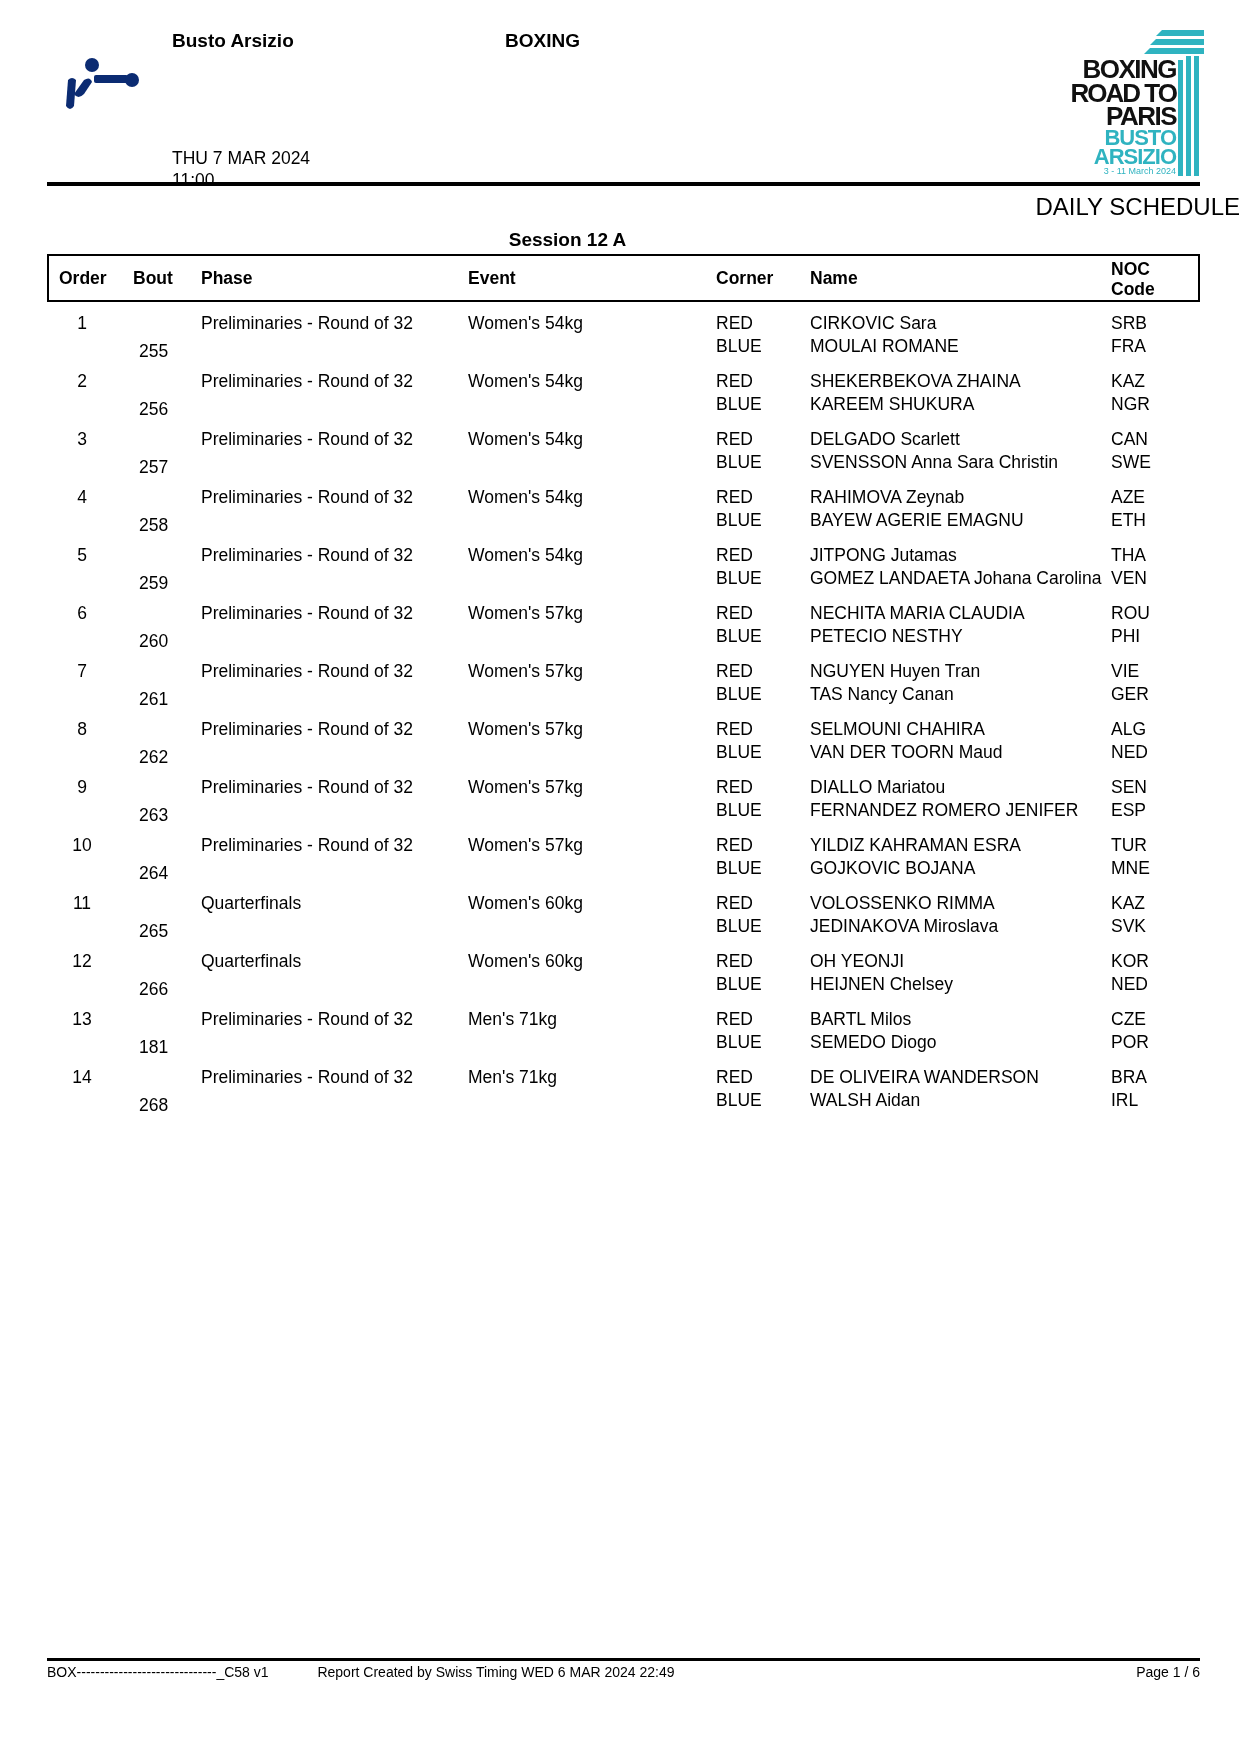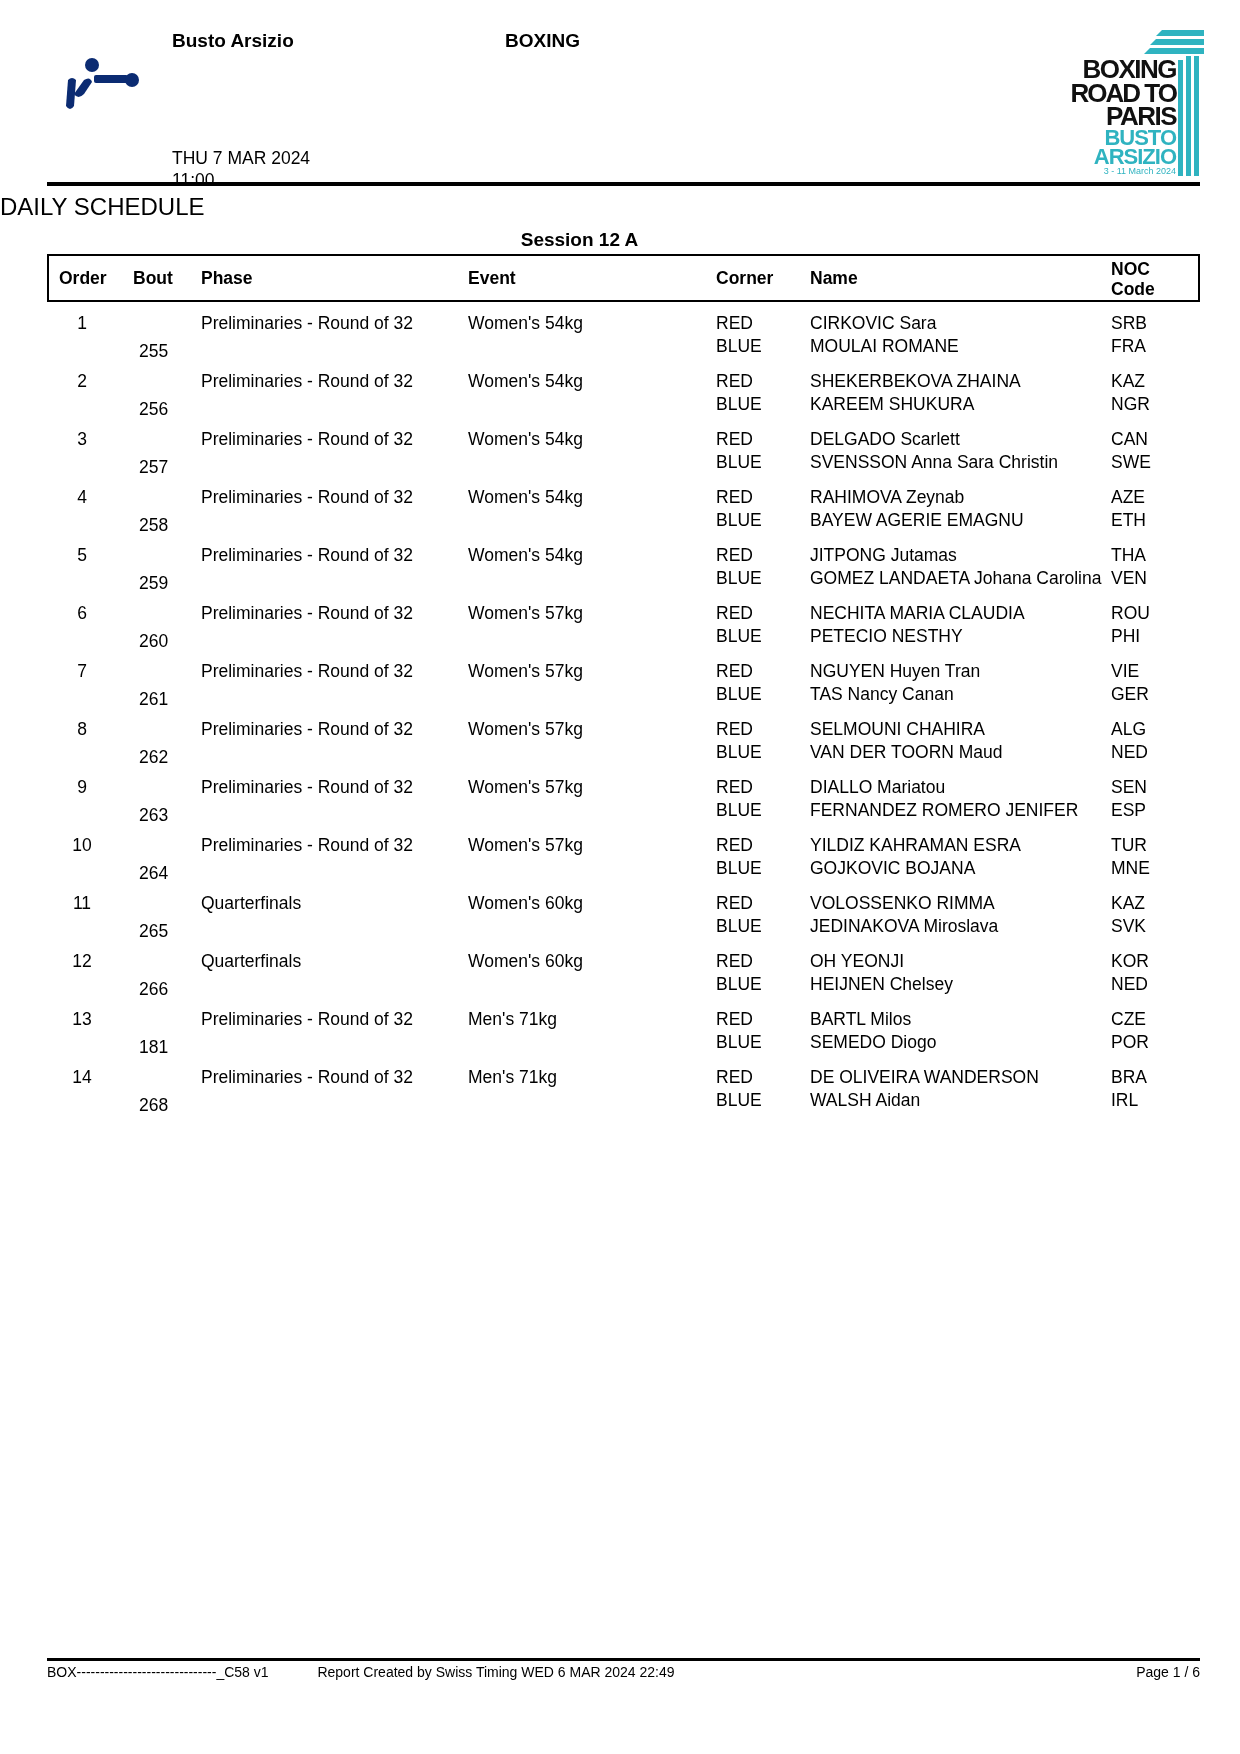--- a/index.html
+++ b/index.html
@@ -4,22 +4,22 @@
 <style>
   html, body { margin: 0; padding: 0; background: #ffffff; }
   body { width: 1240px; height: 1754px; position: relative; font-family: "Liberation Sans", sans-serif; color: #000; overflow: hidden; }
   .abs { position: absolute; }
   .venue { left: 172px; top: 30px; font-size: 19px; font-weight: bold; }
   .sport { left: 505px; top: 30px; font-size: 19px; font-weight: bold; }
   .date { left: 172px; top: 127px; font-size: 17.5px; line-height: 22px; margin-top: 20px; }
   .pictogram { left: 64px; top: 58px; width: 96px; height: 56px; }
   .event-logo { left: 1044px; top: 30px; width: 160px; height: 146px; }
   .topline { left: 47px; top: 182px; width: 1153px; height: 4px; background: #000; }
-  .title { left: 0; width: 1240px; top: 193px; text-align: left; font-size: 24px; }
-  .subtitle { left: 16px; width: 1127px; top: 229px; text-align: center; font-size: 19px; font-weight: bold; }
+  .title { left: 0; width: 1240px; top: 193px; text-align: right; font-size: 24px; }
+  .subtitle { left: 4px; width: 1127px; top: 229px; text-align: center; font-size: 19px; font-weight: bold; }
   .thead { left: 47px; top: 254px; width: 1149px; height: 44px; border: 2px solid #000; box-sizing: content-box; }
   .th { position: absolute; font-size: 17.5px; font-weight: bold; top: 12px; }
   .th.noc { top: 3px; line-height: 20px; }
   .rows { left: 47px; top: 312px; width: 1153px; }
   .row { position: relative; height: 58px; font-size: 17.5px; }
   .cell { position: absolute; top: 0; line-height: 23px; }
   .c-order { left: 0; width: 70px; text-align: center; }
   .c-bout { left: 92px; margin-top: 28px; }
   .c-phase { left: 154px; }
   .c-event { left: 421px; }

